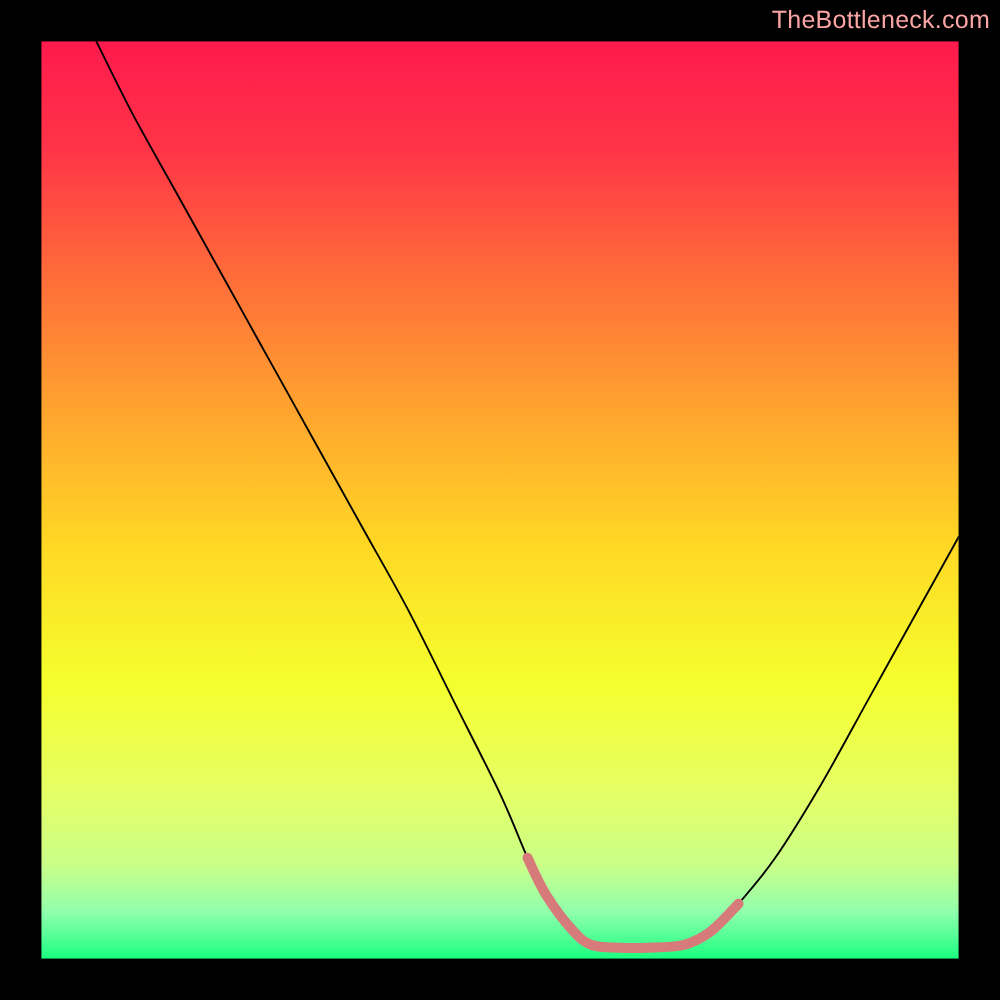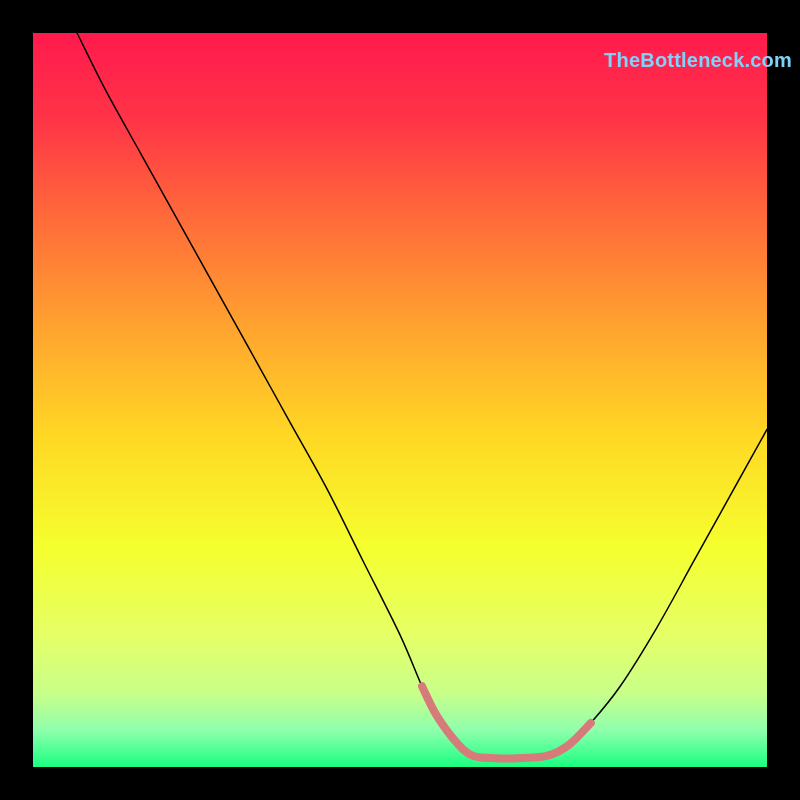--- a/index.html
+++ b/index.html
@@ -14,26 +14,25 @@
   .container {
     position: relative;
     width: 800px;
     height: 800px;
     background: #000;
   }
   .watermark {
     position: absolute;
     top: 5px;
     right: 8px;
-    color: #7dd3fc;
+    color: #fca5a5;
     font-size: 20px;
-    font-weight: 700;
+    font-weight: 400;
     z-index: 10;
     letter-spacing: 0.2px;
-    margin-top: 44px;
   }
   .plot {
     position: absolute;
     left: 33px;
     top: 33px;
     width: 734px;
     height: 734px;
   }
   .plot svg {
     display: block;

